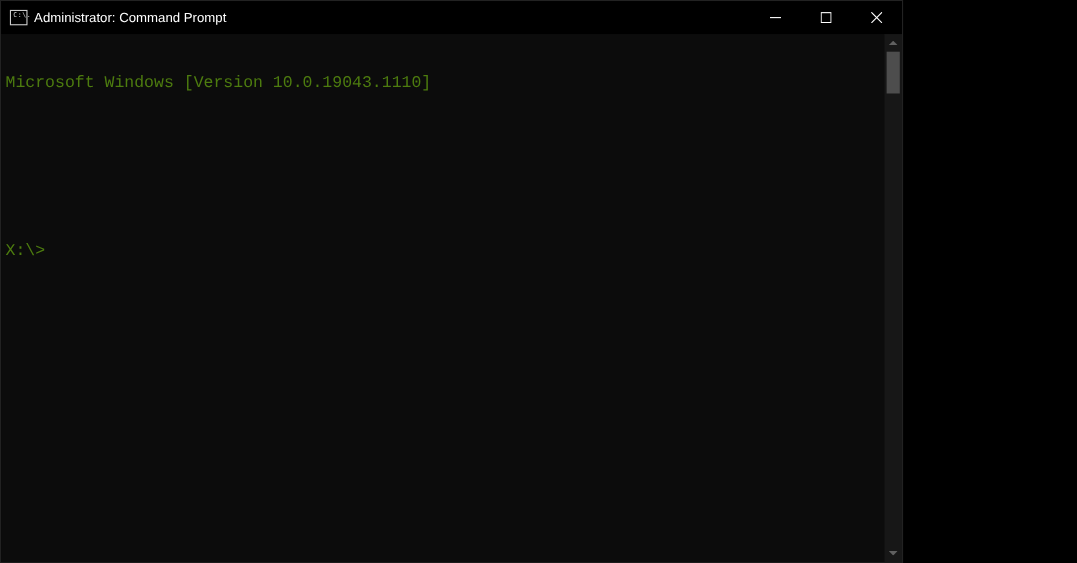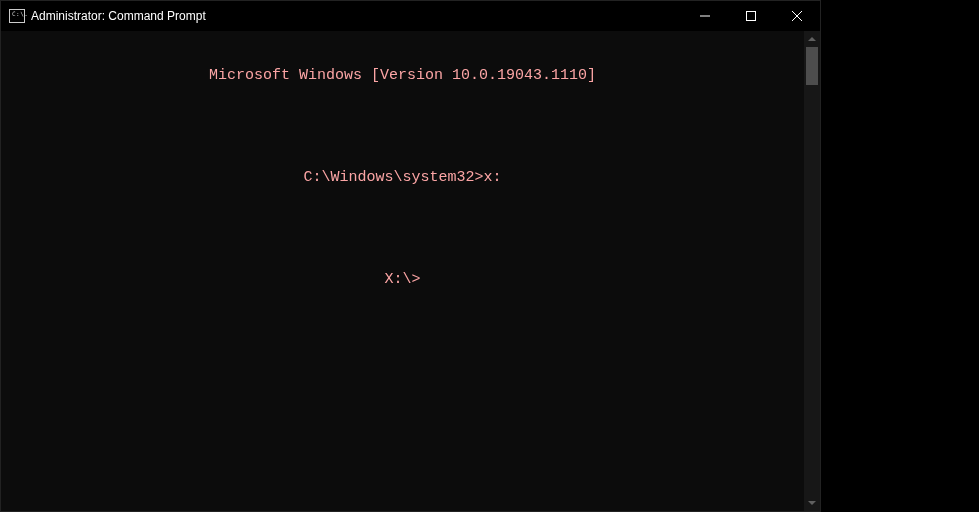--- a/index.html
+++ b/index.html
@@ -66,26 +66,25 @@
       fill: none;
     }
     .terminal-area {
       flex: 1;
       display: flex;
       background: #0c0c0c;
     }
     .terminal-content {
       flex: 1;
       padding: 2px 4px;
-      color: #fca5a5;
+      color: #4d7c0f;
       font-family: Consolas, "Courier New", monospace;
       font-size: 15px;
       line-height: 17px;
       white-space: pre;
-      text-align: center;
     }
     .terminal-line {
       min-height: 17px;
     }
     .scrollbar {
       width: 16px;
       background: #171717;
       display: flex;
       flex-direction: column;
     }
@@ -151,21 +150,20 @@
           <line x1="0" y1="0" x2="10" y2="10" stroke-width="1"></line>
           <line x1="10" y1="0" x2="0" y2="10" stroke-width="1"></line>
         </svg>
       </div>
     </div>
   </div>
   <div class="terminal-area">
     <div class="terminal-content">
       <div class="terminal-line">Microsoft Windows [Version 10.0.19043.1110]</div>
       <div class="terminal-line"></div>
-      <div class="terminal-line">C:\Windows\system32&gt;x:</div>
       <div class="terminal-line"></div>
       <div class="terminal-line">X:\&gt;</div>
     </div>
     <div class="scrollbar">
       <div class="scroll-arrow">
         <svg width="8" height="4" viewBox="0 0 8 4">
           <path d="M0 4 L4 0 L8 4 Z" fill="#606060"></path>
         </svg>
       </div>
       <div class="scroll-track">

